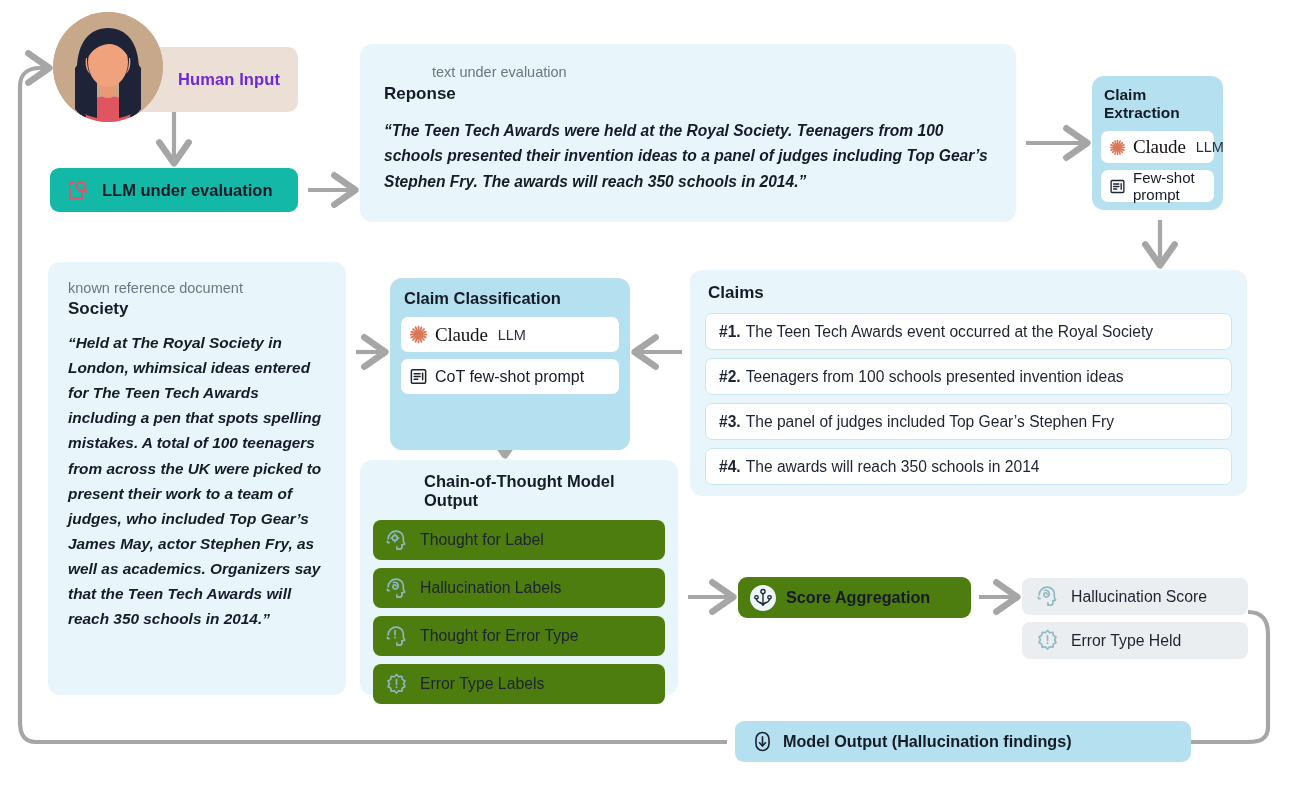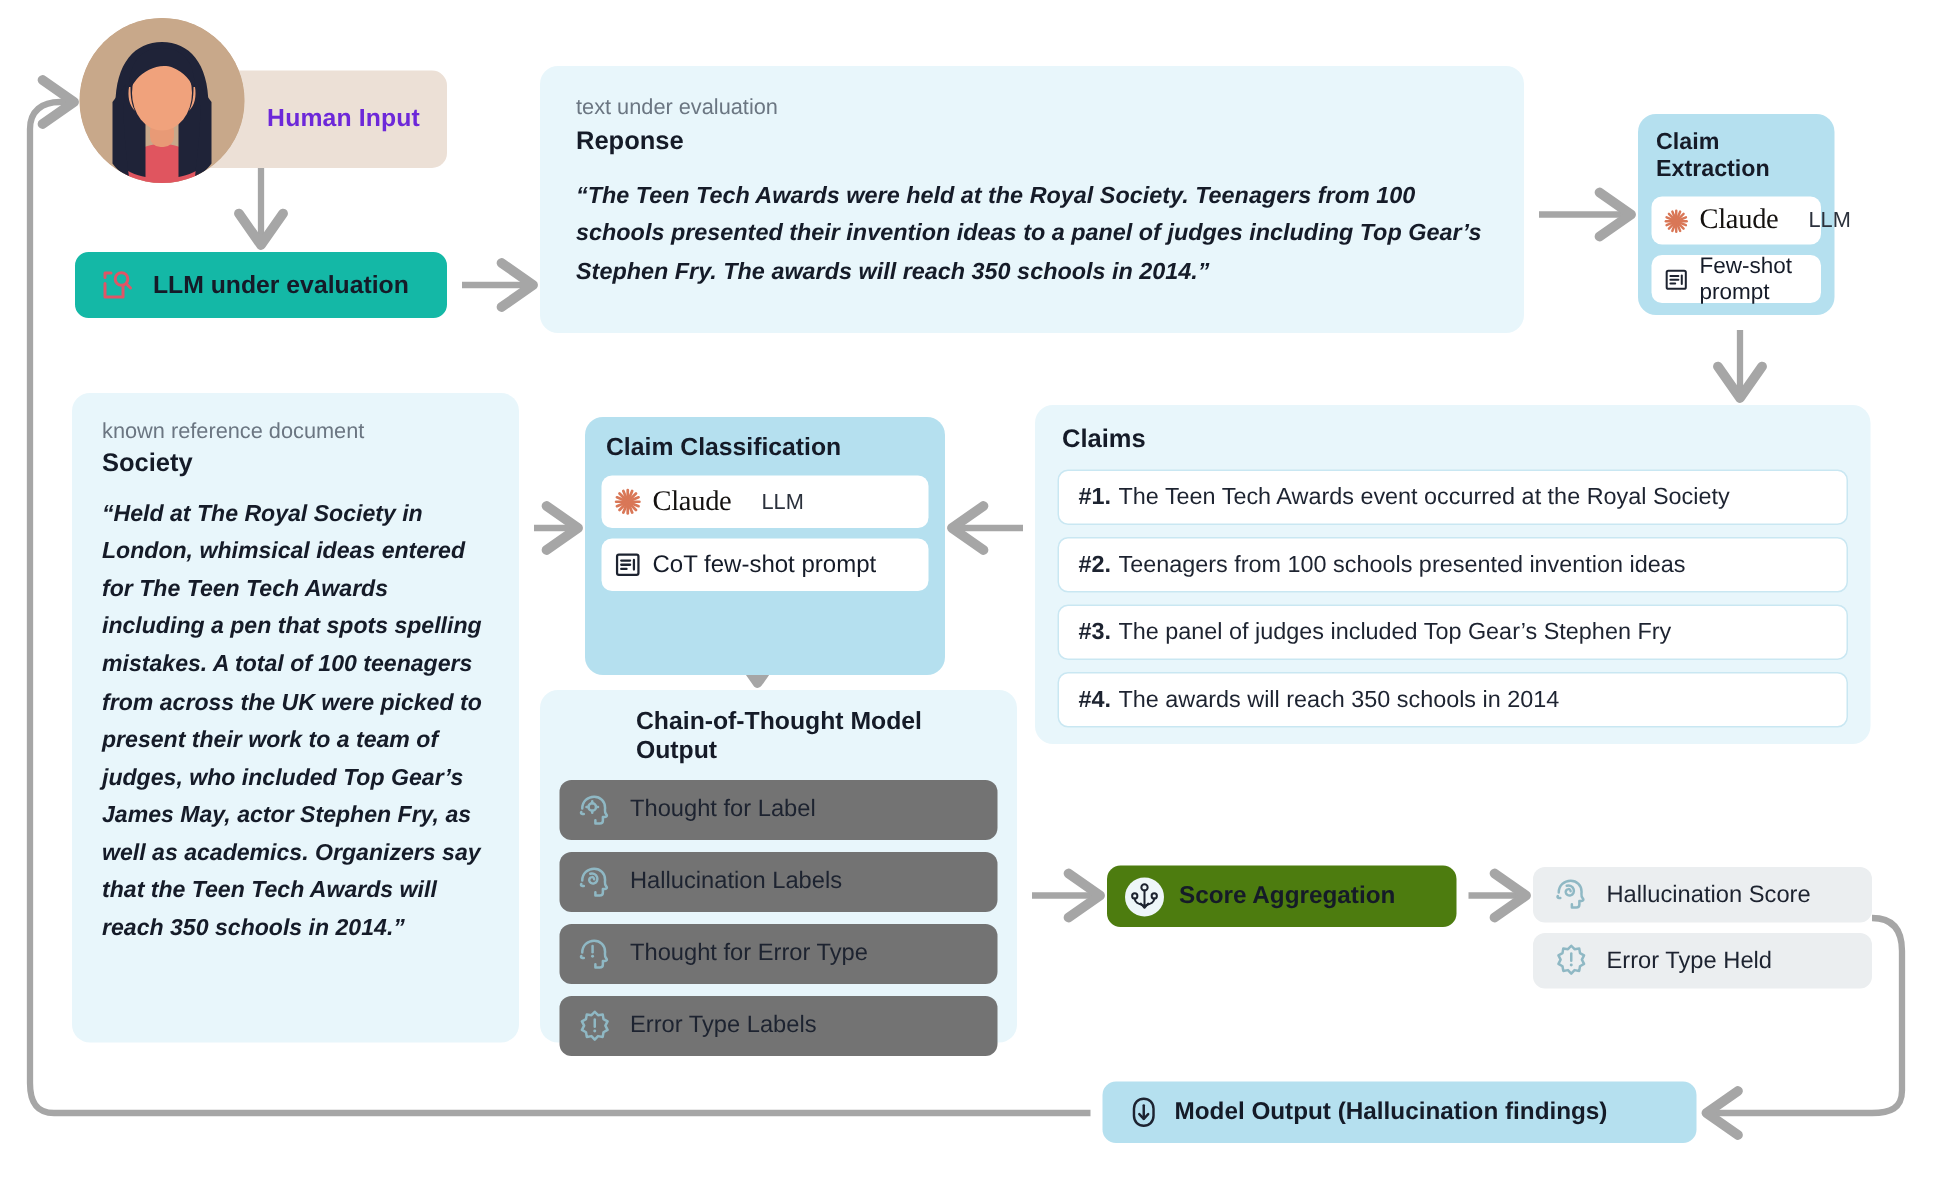--- a/index.html
+++ b/index.html
@@ -45,34 +45,34 @@
 
   .panel-label{font-size:14.5px;color:#6b7682;font-weight:normal;}
   .panel-title{font-size:17px;font-weight:bold;color:#151b28;}
   .body-italic{
     font-style:italic;font-weight:bold;font-size:15.6px;line-height:1.62;
     color:#151b28;
   }
 
   
   .response{left:360px;top:44px;width:656px;height:178px;padding:20px 24px 0 24px;}
-  .response .panel-label{margin-bottom:4px;}
+  .response .panel-label{margin-bottom:4px;margin-left:48px;}
   .response .panel-title{margin-bottom:14px;}
 
   
   .claim-extraction{left:1092px;top:76px;width:131px;height:134px;padding:10px 9px;}
   .claim-extraction .panel-title{font-size:15.5px;text-align:left;padding-left:3px;margin-bottom:9px;}
   .chip{
     background:#f2fbfd;border-radius:7px;height:32px;
     display:flex;align-items:center;gap:7px;padding-left:8px;margin-bottom:7px;
     font-size:15px;color:#151b28;
   }
   .chip.white{background:#ffffff;}
   .claude-word{font-family:"Liberation Serif", serif;font-size:19px;letter-spacing:-.2px;color:#14110f;}
-  .llm-word{font-size:14.5px;color:#2b313c;margin-left:13px;}
+  .llm-word{font-size:14.5px;color:#2b313c;margin-left:3px;}
 
   
   .context{left:48px;top:262px;width:298px;height:433px;padding:18px 20px 0 20px;}
   .context .panel-label{margin-bottom:3px;}
   .context .panel-title{margin-bottom:11px;}
   .context .body-italic{font-size:15.4px;line-height:1.63;}
 
   
   .claim-classification{left:390px;top:278px;width:240px;height:172px;padding:11px 11px;}
   .claim-classification .panel-title{font-size:16.5px;margin-bottom:9px;padding-left:3px;}
@@ -85,42 +85,42 @@
     background:#ffffff;border:1px solid #c9e7f2;border-radius:7px;
     height:35px;display:flex;align-items:center;padding-left:13px;margin-bottom:8px;
     font-size:15.6px;color:#1d2330;
   }
   .claim-row b{font-weight:bold;margin-right:5px;}
 
   
   .cot{left:360px;top:460px;width:318px;height:235px;padding:12px 13px 0 13px;}
   .cot .panel-title{font-size:16.5px;margin-bottom:10px;padding-left:3px;margin-left:48px;}
   .cot-row{
-    background:#737373;border-radius:8px;height:40px;
+    background:#4d7c0f;border-radius:8px;height:40px;
     display:flex;align-items:center;gap:11px;padding-left:11px;margin-bottom:8px;
     font-size:15.8px;color:#1d2330;
   }
 
   
   .score-agg{
     left:738px;top:577px;width:233px;height:41px;background:#4d7c0f;border-radius:9px;
     display:flex;align-items:center;gap:9px;padding-left:11px;
     font-size:16.2px;font-weight:bold;color:#151b28;
   }
   .score-item{
     background:#ebeef0;border-radius:8px;height:37px;
     display:flex;align-items:center;gap:11px;padding-left:13px;
     font-size:15.8px;color:#1d2330;
   }
   .score-h{left:1022px;top:578px;width:226px;}
   .score-e{left:1022px;top:622px;width:226px;}
 
   
   .model-output{
-    left:735px;top:721px;width:396px;height:41px;background:#b5e0ef;border-radius:9px;
+    left:735px;top:721px;width:456px;height:41px;background:#b5e0ef;border-radius:9px;
     display:flex;align-items:center;gap:9px;padding-left:16px;
     font-size:16.2px;font-weight:bold;color:#151b28;
   }
 
   .ico{display:inline-flex;align-items:center;justify-content:center;flex:0 0 auto;}
 </style>
 </head>
 <body>
 
 <div id="stage">

